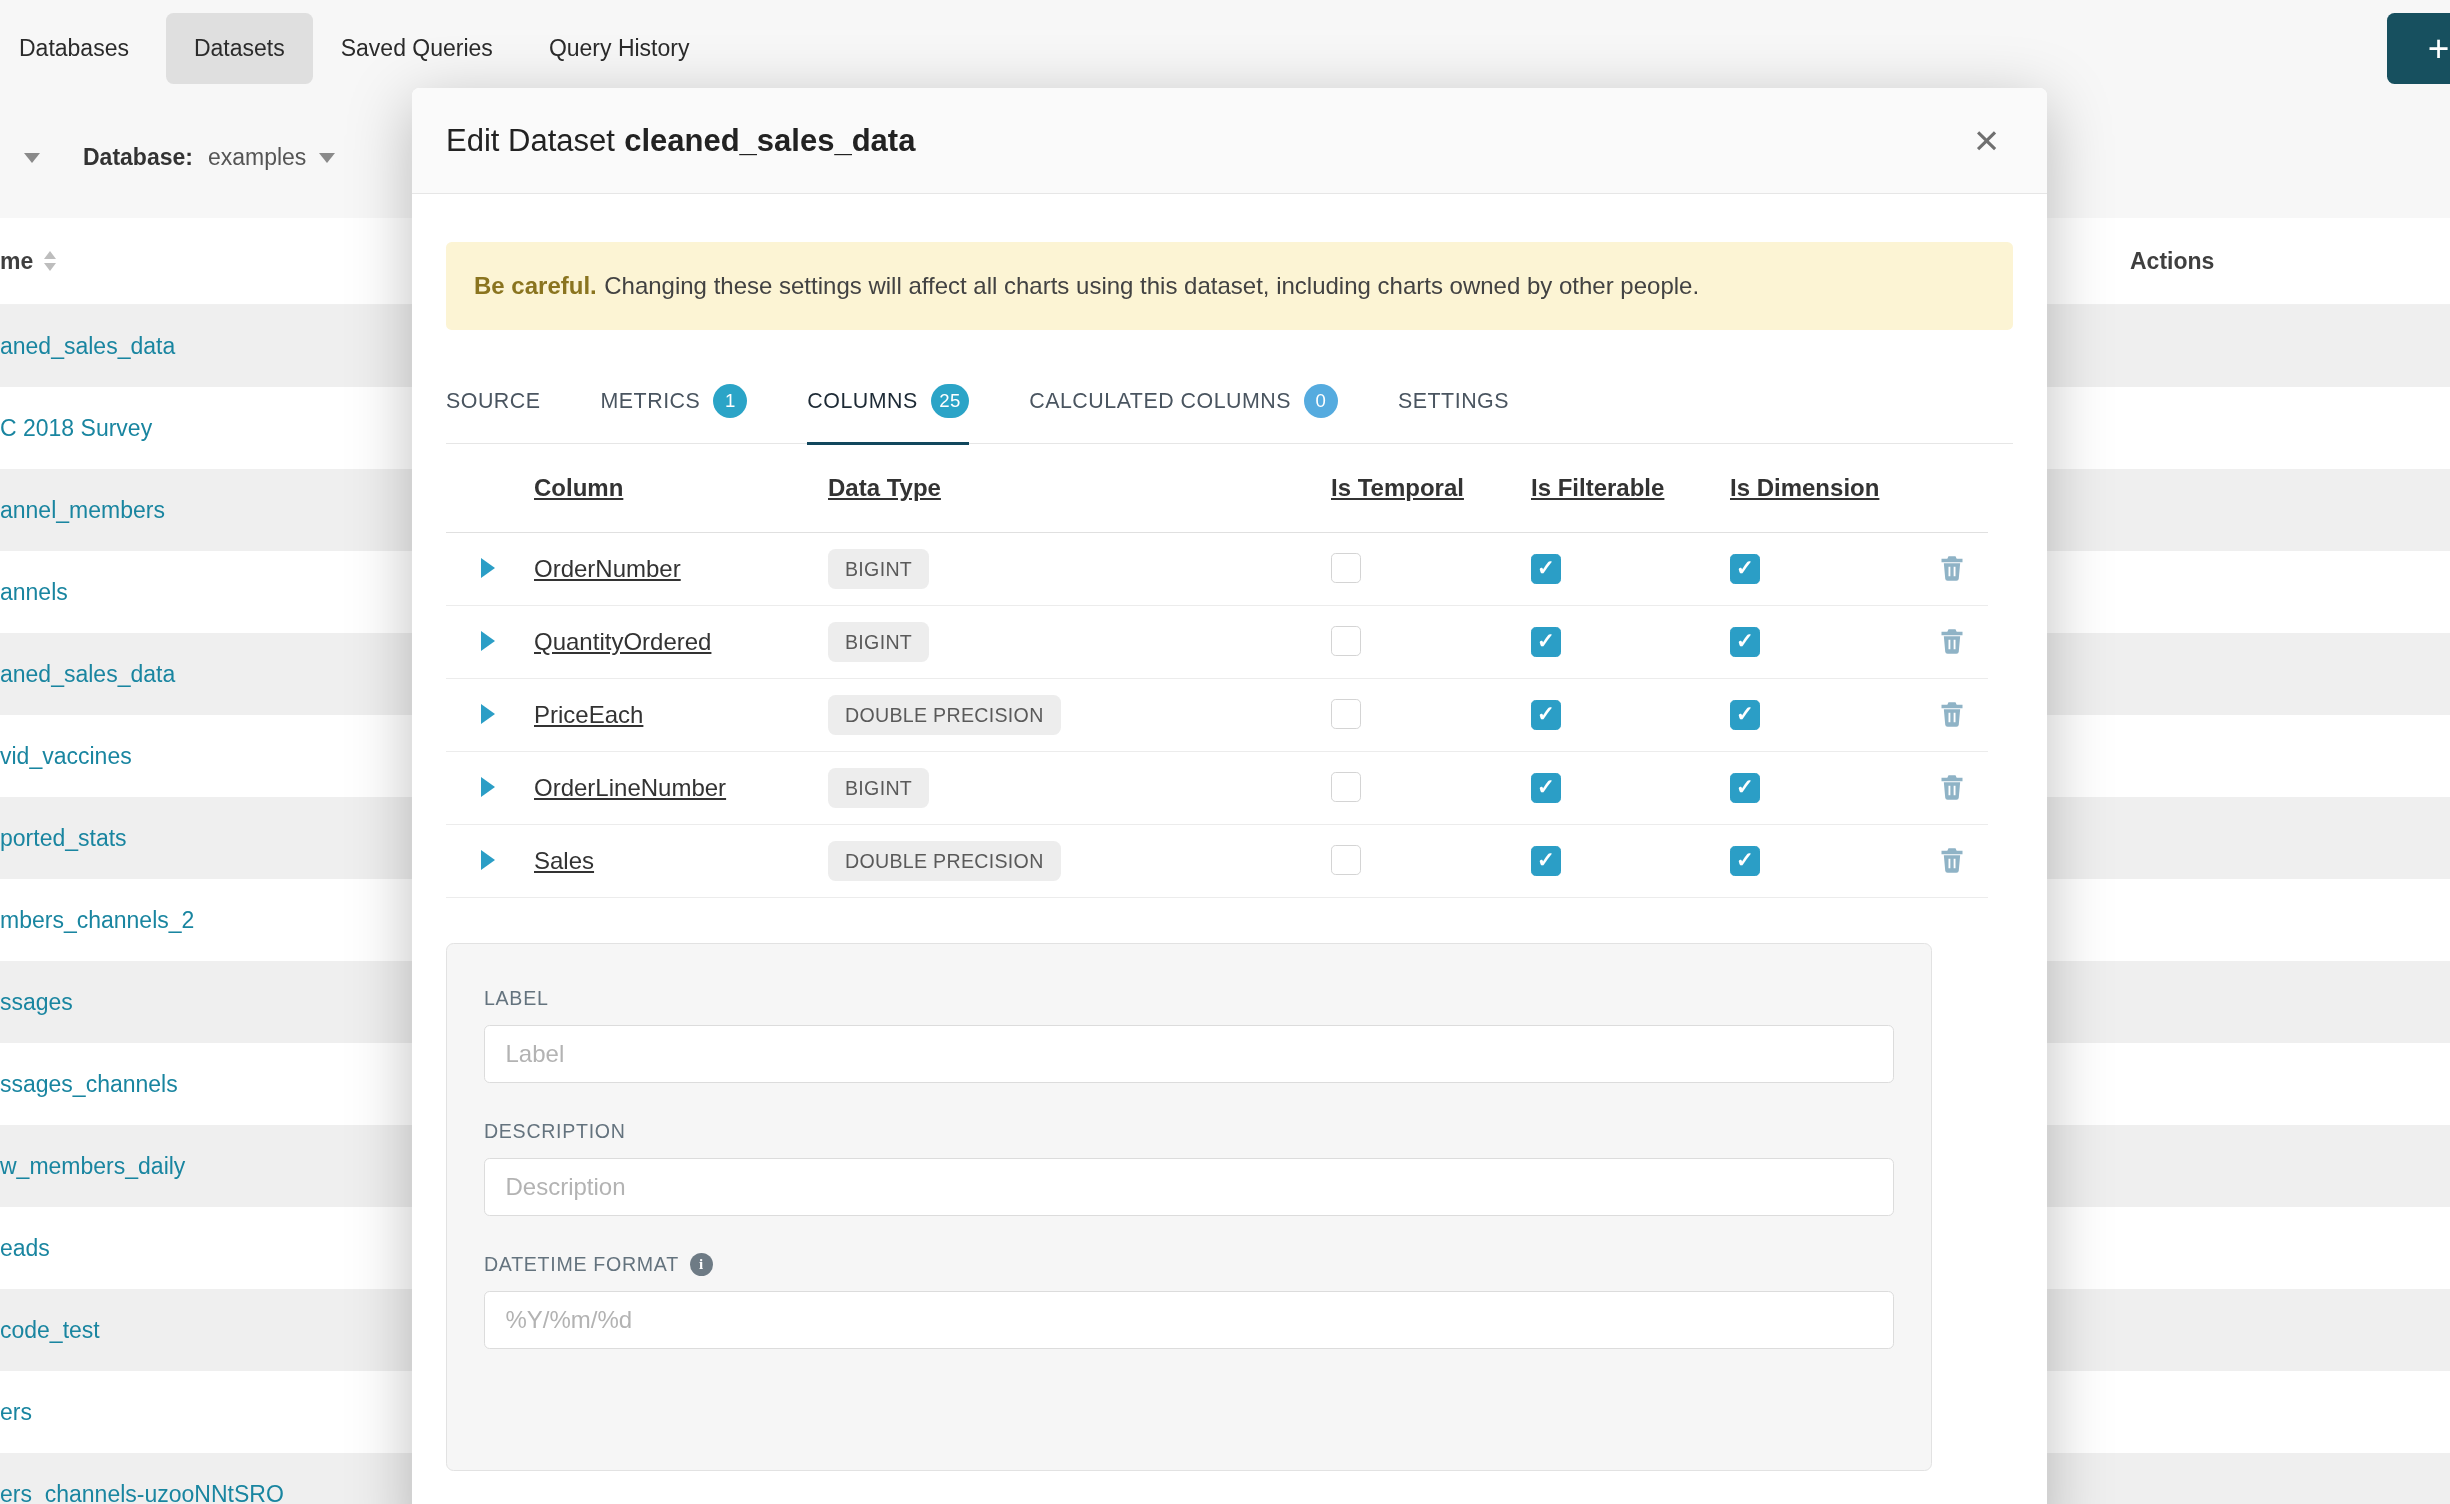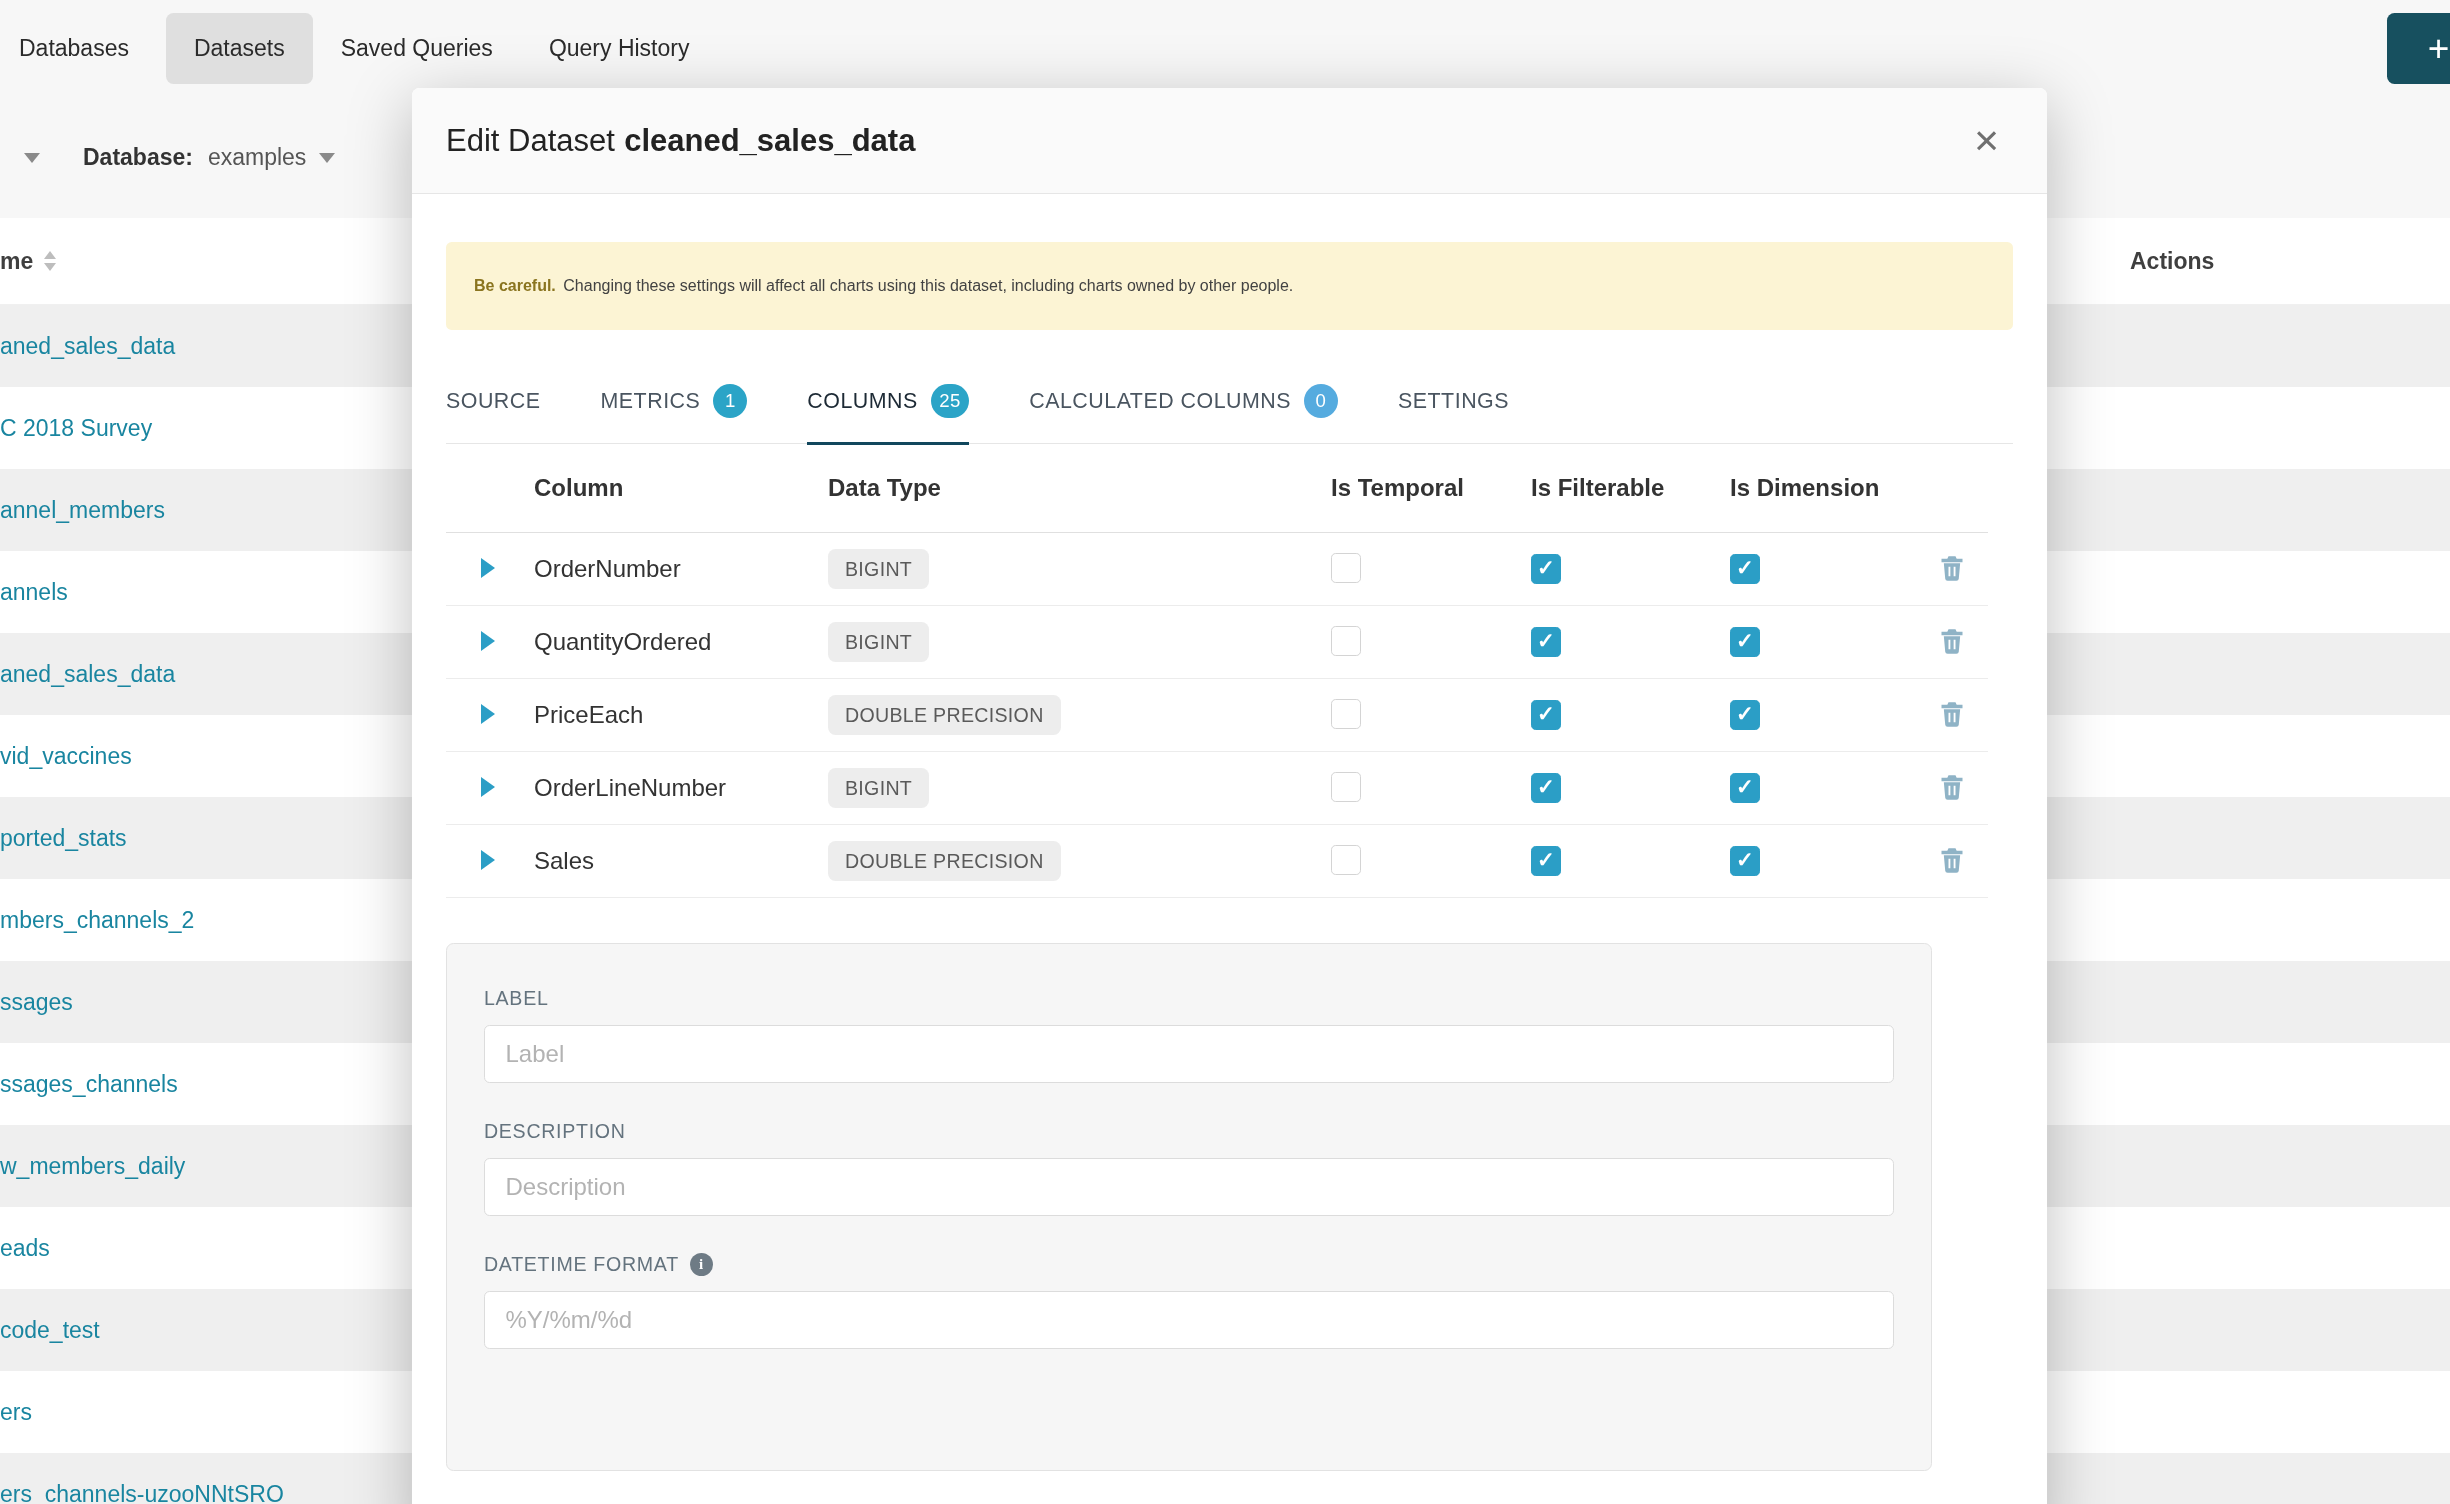--- a/index.html
+++ b/index.html
@@ -44,34 +44,34 @@
   .modal { position:absolute; left:412px; top:88px; width:1635px; height:1454px;
     background:#fff; border-radius:7.5px; box-shadow:0 15px 65px rgba(0,0,0,.25); z-index:10; }
   .modal-header { height:106px; background:#fafafa; border-bottom:0.9px solid #e6e6e6;
     border-radius:7.5px 7.5px 0 0; display:flex; align-items:center; padding:0 48px 0 34px; }
   .modal-title { font-size:31px; color:#222; }
   .modal-title b { font-weight:700; margin-left:9.3px; }
   .close-x { margin-left:auto; font-size:43px; color:#6f6f6f; line-height:1;
     background:none; border:none; cursor:pointer; font-family:inherit; }
 
   .banner { margin:48px 34px 0; background:#fcf4d4; border-radius:5.6px;
-    padding:29px 28px; font-size:16px; color:#424242; line-height:30px; }
+    padding:29px 28px; font-size:24px; color:#424242; line-height:30px; }
   .banner b { color:#8a741f; font-weight:700; margin-right:7.5px; }
 
   .tabs { display:flex; gap:60px; margin:34px 34px 0; border-bottom:0.9px solid #e6e6e6; }
   .tab { display:flex; align-items:center; gap:13px; font-size:21.4px; letter-spacing:0.5px;
     color:#4a5560; font-weight:500; padding-bottom:24px; cursor:pointer;
     border-bottom:3.7px solid transparent; margin-bottom:-1.9px;margin-top:20px; }
   .tab.active { color:#1d2a35; border-bottom-color:#11475d; }
   .badge { min-width:34px; height:34px; border-radius:17.7px; background:#2ba4c7; color:#fff;
     font-size:18.6px; display:inline-flex; align-items:center; justify-content:center;
     padding:0 8.4px; font-weight:400; }
   .badge.blue { background:#55abdf; }
 
-  .cols-table { margin:0 59px 0 34px; }
+  .cols-table { margin:0 59px 0 34px;text-decoration:underline; }
   .tgrid { display:grid; grid-template-columns:88px 294px 503px 200px 199px 186px 1fr;
     align-items:center; }
   .thead { height:89px; border-bottom:1.9px solid #e0e0e0; }
   .th { font-size:24px; font-weight:700; color:#333; }
   .trow { height:73px; border-bottom:0.9px solid #ececec; }
   .cell-name { font-size:24px; color:#333; }
   .pill { display:inline-block; background:#ededed; border-radius:7.5px; padding:8.4px 17px;
     font-size:19.6px; color:#5a5a5a; letter-spacing:0.3px; }
   .row-caret { width:0; height:0; border-top:10.3px solid transparent;
     border-bottom:10.3px solid transparent; border-left:14px solid #2b9ec6;

